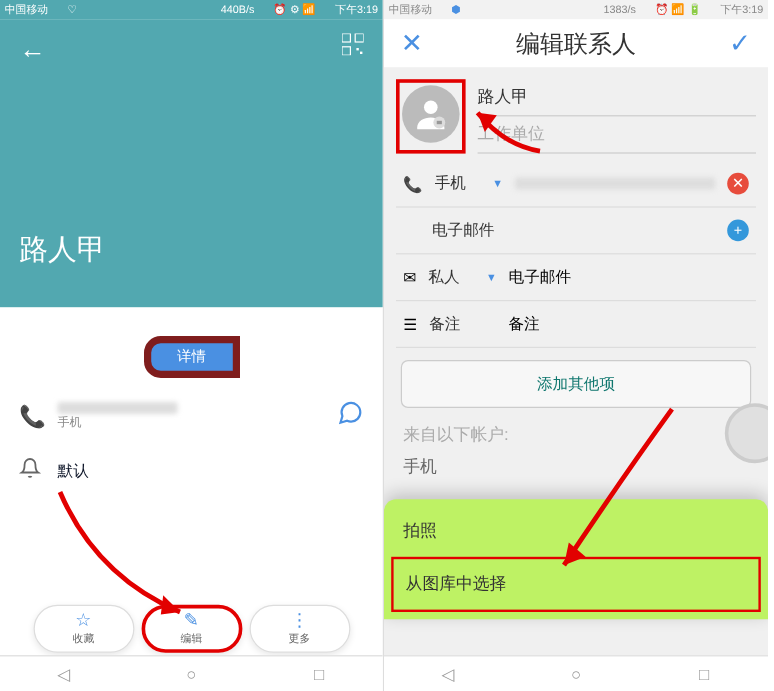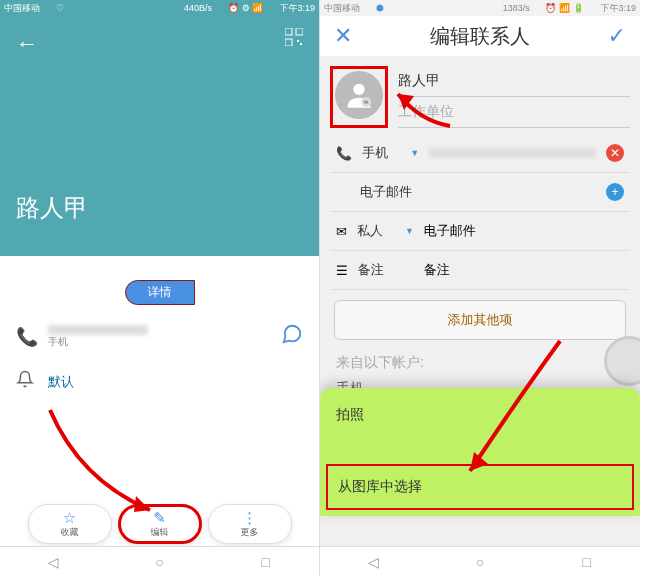--- a/index.html
+++ b/index.html
@@ -15,29 +15,29 @@
 
   
   .header-teal { background: #52a8b0; height: 240px; padding: 12px 16px; color: #fff; position: relative; display: flex; flex-direction: column; justify-content: space-between; }
   .header-top { display: flex; justify-content: space-between; }
   .back-arrow { font-size: 22px; }
   .qr-icon { font-size: 18px; }
   .contact-name-big { font-size: 24px; font-weight: 300; margin-bottom: 20px; }
 
   
   .tabs { display: flex; justify-content: center; gap: 0; margin-top: 16px; padding: 8px 0; }
-  .tab { border: 1px solid #7f1d1d; padding: 3px 22px; font-size: 12px; color: #4a90e2; }
+  .tab { border: 6px solid #7f1d1d; padding: 3px 22px; font-size: 12px; color: #4a90e2; }
   .tab.active { background: #4a90e2; color: #fff; border-radius: 14px 0 0 14px; }
   .tab.right { border-radius: 0 14px 14px 0; border-left: none; }
 
   
   .row { display: flex; align-items: center; padding: 10px 16px; gap: 12px; }
   .row-icon { width: 20px; font-size: 18px; color: #666; }
   .row-body { flex: 1; }
-  .row-title { font-size: 13px; color: #0369a1; }
+  .row-title { font-size: 13px; color: #0f172a; }
   .row-sub { font-size: 10px; color: #888; }
   .chat-icon { color: #4a90e2; font-size: 20px; }
   .blur-block { height: 10px; width: 100px; background: #ddd; filter: blur(2px); border-radius: 2px; }
 
   
   .bottom-actions { position: absolute; bottom: 32px; left: 0; right: 0; display: flex; justify-content: center; gap: 6px; padding: 0 10px; }
   .action-pill { background: #fff; border: 1px solid #ddd; border-radius: 22px; width: 84px; height: 40px; display: flex; flex-direction: column; align-items: center; justify-content: center; box-shadow: 0 2px 6px rgba(0,0,0,0.1); }
   .action-pill .ico { color: #4a90e2; font-size: 15px; line-height: 1; }
   .action-pill .lbl { font-size: 9px; color: #666; margin-top: 1px; }
   .red-box { border: 3px solid #e20000; }
@@ -61,27 +61,27 @@
   .field { border-bottom: 1px solid #ccc; padding: 6px 0; font-size: 14px; color: #333; }
   .field.placeholder { color: #aaa; }
 
   .edit-row { display: flex; align-items: center; gap: 10px; padding: 10px 6px; border-bottom: 1px solid #ddd; font-size: 13px; }
   .edit-row .label { color: #333; min-width: 36px; }
   .edit-row .hint { color: #000000; }
   .drop { color: #4a90e2; font-size: 9px; margin-left: 2px; }
   .circle-btn { width: 18px; height: 18px; border-radius: 50%; color: #fff; font-size: 12px; display: flex; align-items: center; justify-content: center; }
   .red-c { background: #e74c3c; }
   .blue-c { background: #3498db; }
-  .add-other { text-align: center; color: #a16207; padding: 10px; border: 1px solid #ccc; border-radius: 6px; margin: 10px 4px; font-size: 13px; background: #f7f7f7; }
+  .add-other { text-align: center; color: #0f766e; padding: 10px; border: 1px solid #ccc; border-radius: 6px; margin: 10px 4px; font-size: 13px; background: #f7f7f7; }
   .meta { font-size: 14px; color: #aaa; padding: 4px 6px; }
 
   
   .sheet { position: absolute; bottom: 30px; left: 0; right: 0; background: #bef264; border-radius: 10px 10px 0 0; box-shadow: 0 -4px 14px rgba(0,0,0,0.2); padding: 6px; }
   .sheet-item { padding: 12px 10px; font-size: 14px; color: #333; }
-  .sheet-item.boxed { border: 2px solid #e20000; margin-top: 28px; }
+  .sheet-item.boxed { border: 2px solid #e20000; }
 
   
   .arrow { position: absolute; pointer-events: none; }
   .arrow svg { overflow: visible; }
   .arrow-line { stroke: #e20000; stroke-width: 4; fill: none; }
   .arrow-head { fill: #e20000; }
 
   .fab-circle { position: absolute; right: -14px; top: 280px; width: 50px; height: 50px; border: 3px solid #ccc; border-radius: 50%; background: rgba(200,200,200,0.4); }
 </style>
 </head>

